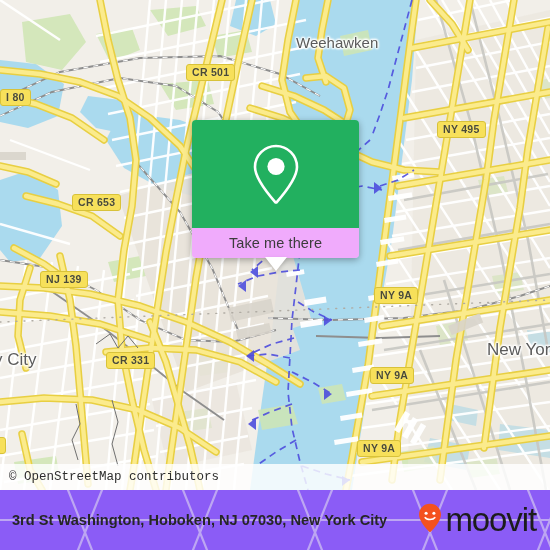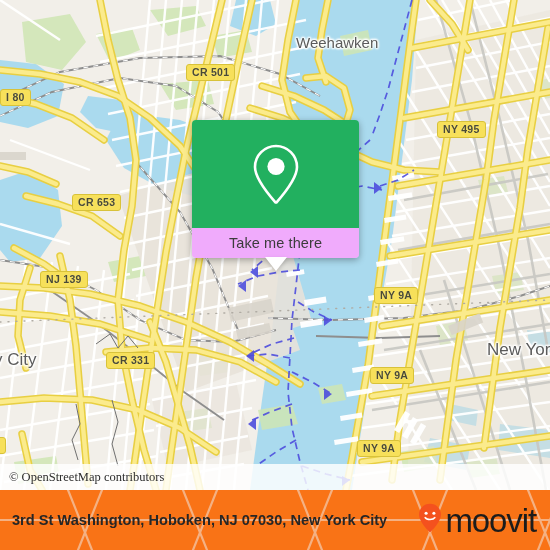--- a/index.html
+++ b/index.html
@@ -108,29 +108,29 @@
     width: 550px; height: 26px;
     background: rgba(255,255,255,.82);
     display: flex;
     align-items: center;
     z-index: 30;
   }
   #attribution-text {
     color: #2d2d2d;
     font-size: 12.5px;
     padding-left: 9px;
-    font-family: Liberation Serif, serif;
+    font-family: Liberation Mono, monospace;
   }
 
   
   #footer {
     position: absolute;
     left: 0; top: 490px;
     width: 550px; height: 60px;
-    background: #f97316;
+    background: #8b5cf6;
     z-index: 50;
     overflow: hidden;
   }
   #footer-watermark {
     position: absolute;
     left: 0; top: -10px;
     width: 550px; height: 80px;
     opacity: .5;
     pointer-events: none;
   }
@@ -145,21 +145,21 @@
   #address {
     color: #262626;
     font-size: 14.6px;
     line-height: 19px;
     font-weight: bold;
     max-width: 392px;
     font-family: "Liberation Sans", sans-serif;
   }
   #brand {
     display: flex;
-    align-items: center;
+    align-items: flex-start;
     gap: 3px;
     flex-shrink: 0;
     padding-right: 2px;
   }
   #brand-wordmark {
     color: #1c1c1c;
     font-size: 33px;
     letter-spacing: -1.1px;
     line-height: 33px;
     font-family: "Liberation Sans", sans-serif;

